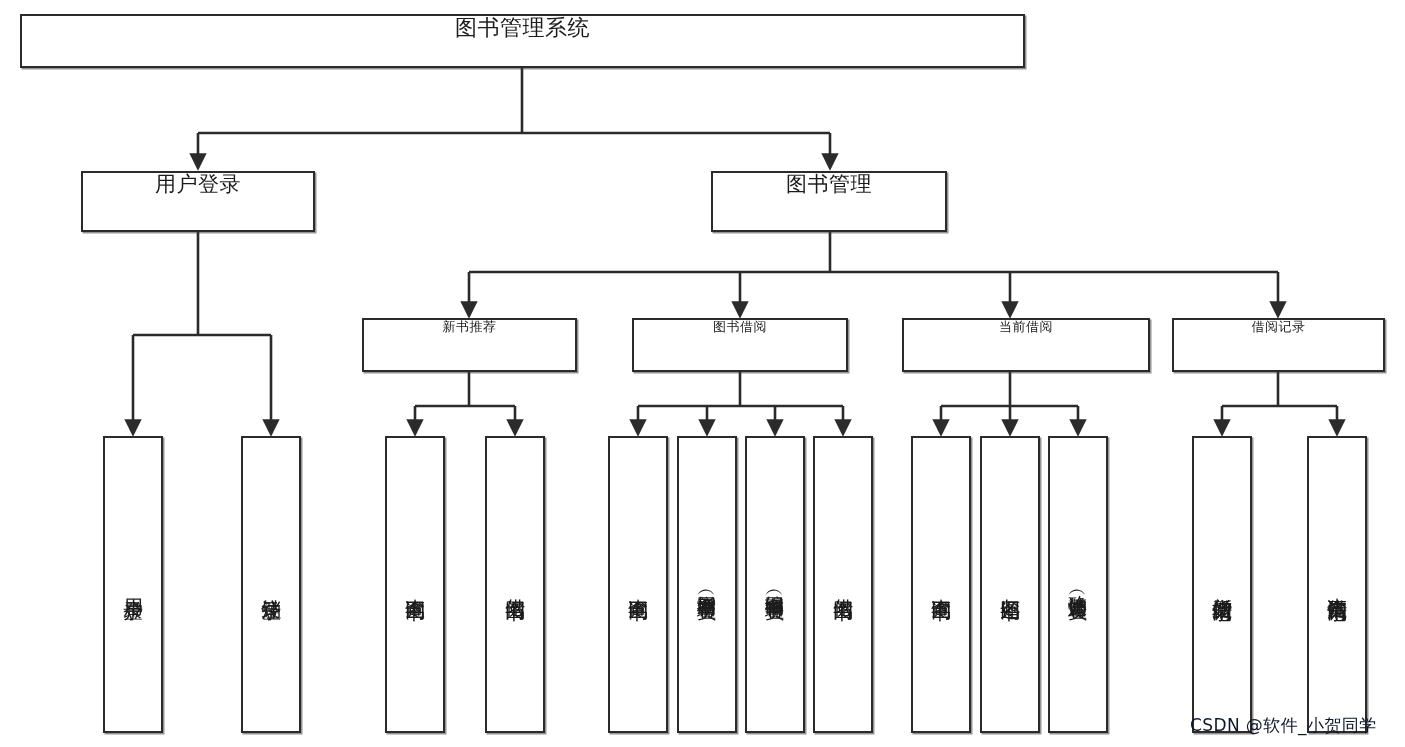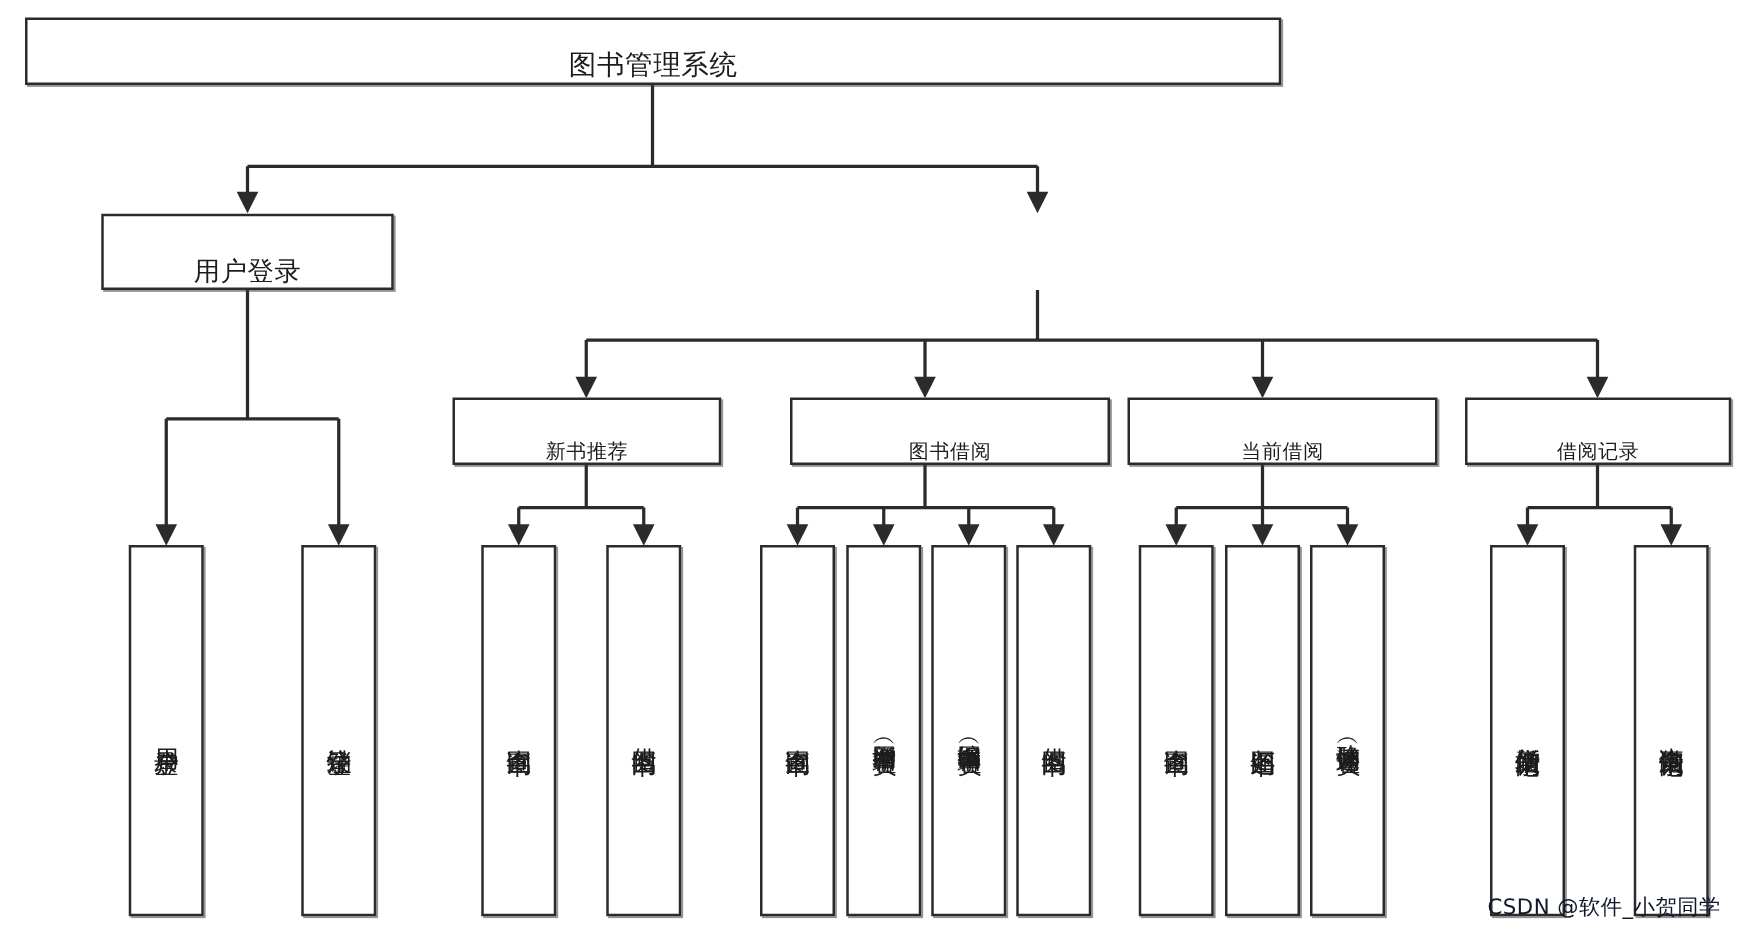--- a/index.html
+++ b/index.html
@@ -26,33 +26,33 @@
     height: 747px;
     pointer-events: none;
   }
   .node {
     position: absolute;
     box-sizing: border-box;
     background: #ffffff;
     border: 2px solid #2b2b2b;
     box-shadow: 1.5px 1.5px 0 0 rgba(60,60,60,0.55);
     display: flex;
-    align-items: flex-end;
+    align-items: flex-start;
     justify-content: center;
     text-align: center;
   }
   .node .node-label {
     display: block;
     line-height: 1.12;
     letter-spacing: 0.5px;
     color: #1c1c1c;
   }
   .node.level-1 .node-label { font-size: 22px; }
   .node.level-2 .node-label { font-size: 21px; }
-  .node.level-3 .node-label { font-size: 16px; }
+  .node.level-3 .node-label { font-size: 13px; }
   .node.leaf {
     align-items: center;
     justify-content: center;
   }
   .node.leaf .node-label {
     writing-mode: vertical-rl;
     text-orientation: upright;
     font-size: 20px;
     line-height: 1.28;
     letter-spacing: 1px;
@@ -128,25 +128,28 @@
     </g>
   </svg>
 
   <div class="node level-1" style="left:20px; top:14px; width:1005px; height:54px;">
     <span class="node-label">图书管理系统</span>
   </div>
 
   <div class="node level-2" style="left:81px; top:171px; width:234px; height:61px;">
     <span class="node-label">用户登录</span>
   </div>
+  <div class="node level-2" style="left:711px; top:171px; width:236px; height:61px;">
+    <span class="node-label">图书管理</span>
+  </div>
 
   <div class="node level-3" style="left:362px; top:318px; width:215px; height:54px;">
     <span class="node-label">新书推荐</span>
   </div>
-  <div class="node level-3" style="left:632px; top:318px; width:256px; height:54px;">
+  <div class="node level-3" style="left:632px; top:318px; width:216px; height:54px;">
     <span class="node-label">图书借阅</span>
   </div>
   <div class="node level-3" style="left:902px; top:318px; width:248px; height:54px;">
     <span class="node-label">当前借阅</span>
   </div>
   <div class="node level-3" style="left:1172px; top:318px; width:213px; height:54px;">
     <span class="node-label">借阅记录</span>
   </div>
 
   <div class="node leaf" style="left:103px; top:436px; width:60px; height:297px;">

